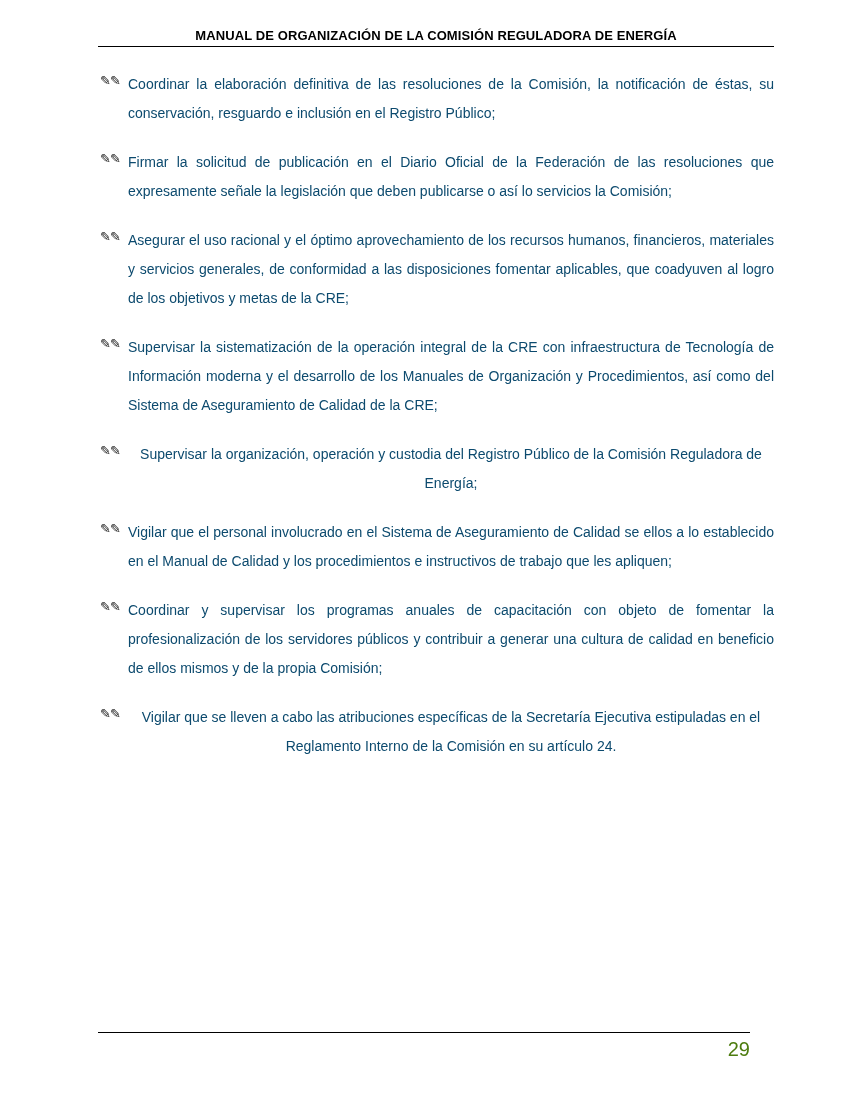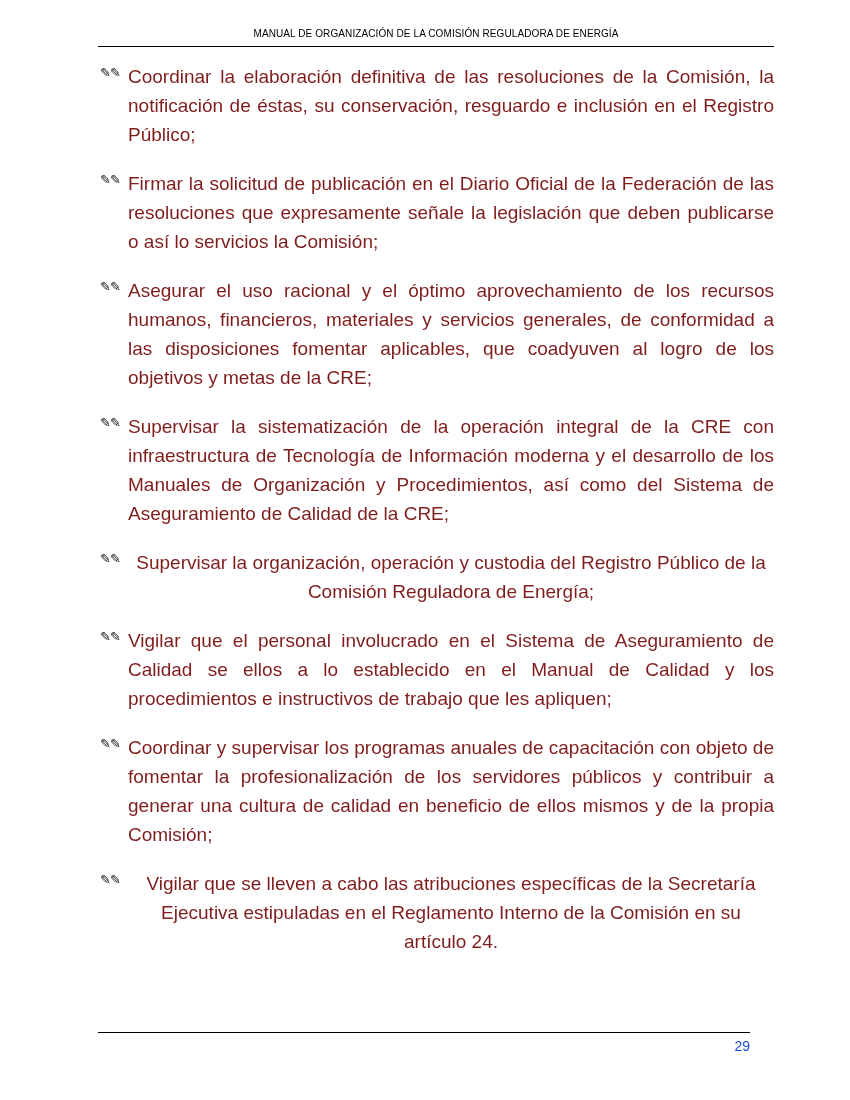--- a/index.html
+++ b/index.html
@@ -23,22 +23,22 @@
     height: 1100px;
   }
   .header {
     position: absolute;
     left: 98px;
     top: 28px;
     width: 676px;
     text-align: center;
   }
   .header-title {
-    font-size: 10px;
-    font-weight: normal;
+    font-size: 13px;
+    font-weight: bold;
     letter-spacing: 0.1px;
     color: #000;
     white-space: nowrap;
   }
   .header-rule {
     position: absolute;
     left: 98px;
     top: 46px;
     width: 676px;
     height: 0;
@@ -62,45 +62,46 @@
     top: 4px;
     width: 28px;
     font-size: 13px;
     line-height: 1;
     color: #111;
     letter-spacing: -1px;
     font-family: "DejaVu Sans", sans-serif;
   }
   .bullet-text {
     display: block;
-    font-size: 19px;
+    font-size: 14px;
     line-height: 29px;
     text-align: justify;
     text-justify: inter-word;
-    color: #7f1d1d;
+    color: #0c4a6e;
+    margin-top: 8px;
   }
   .bullet-text.nojustify {
     text-align: center;
   }
   .footer-rule {
     position: absolute;
     left: 98px;
     top: 1032px;
     width: 652px;
     height: 0;
     border-top: 1.5px solid #000;
   }
   .page-number {
     position: absolute;
     left: 600px;
     top: 1038px;
     width: 150px;
     text-align: right;
-    font-size: 14px;
-    color: #1d4ed8;
+    font-size: 20px;
+    color: #4d7c0f;
   }
 </style>
 </head>
 <body>
 
 <div class="page">
 
   <div class="header">
     <div class="header-title">MANUAL DE ORGANIZACIÓN DE LA COMISIÓN REGULADORA DE ENERGÍA</div>
   </div>

